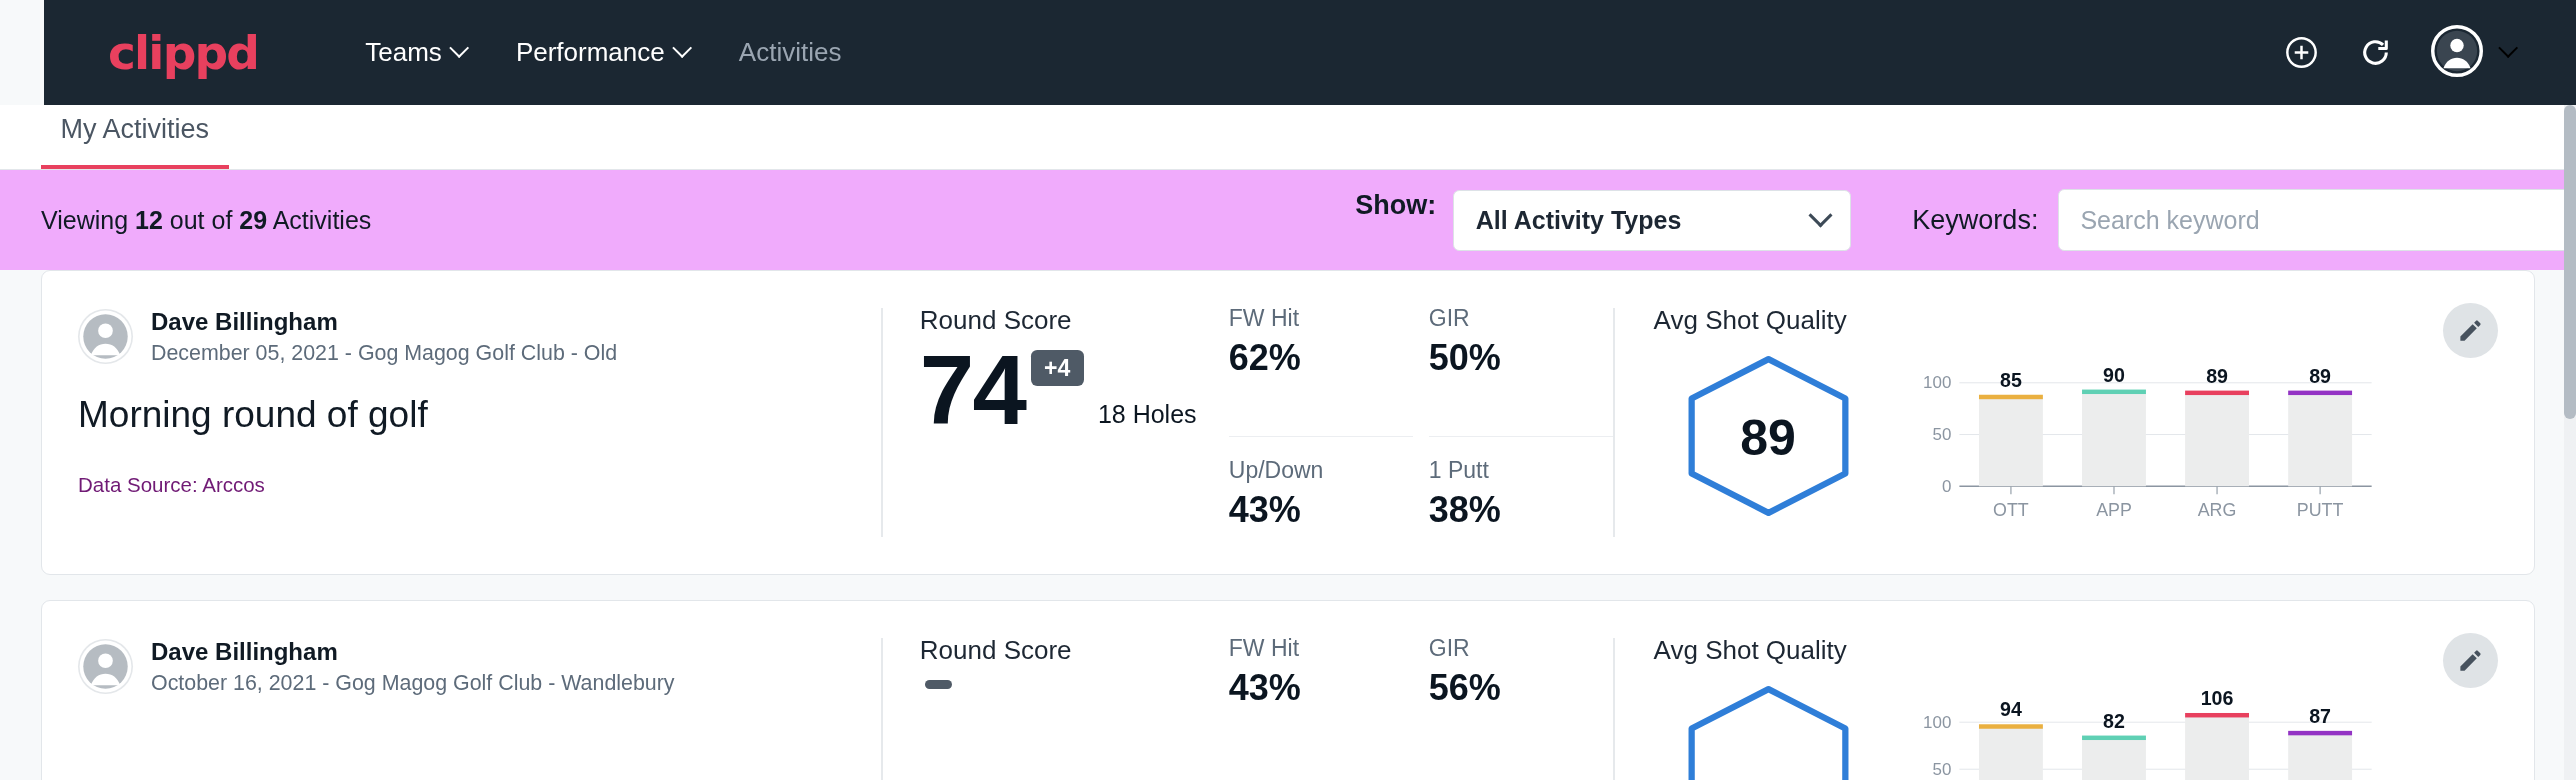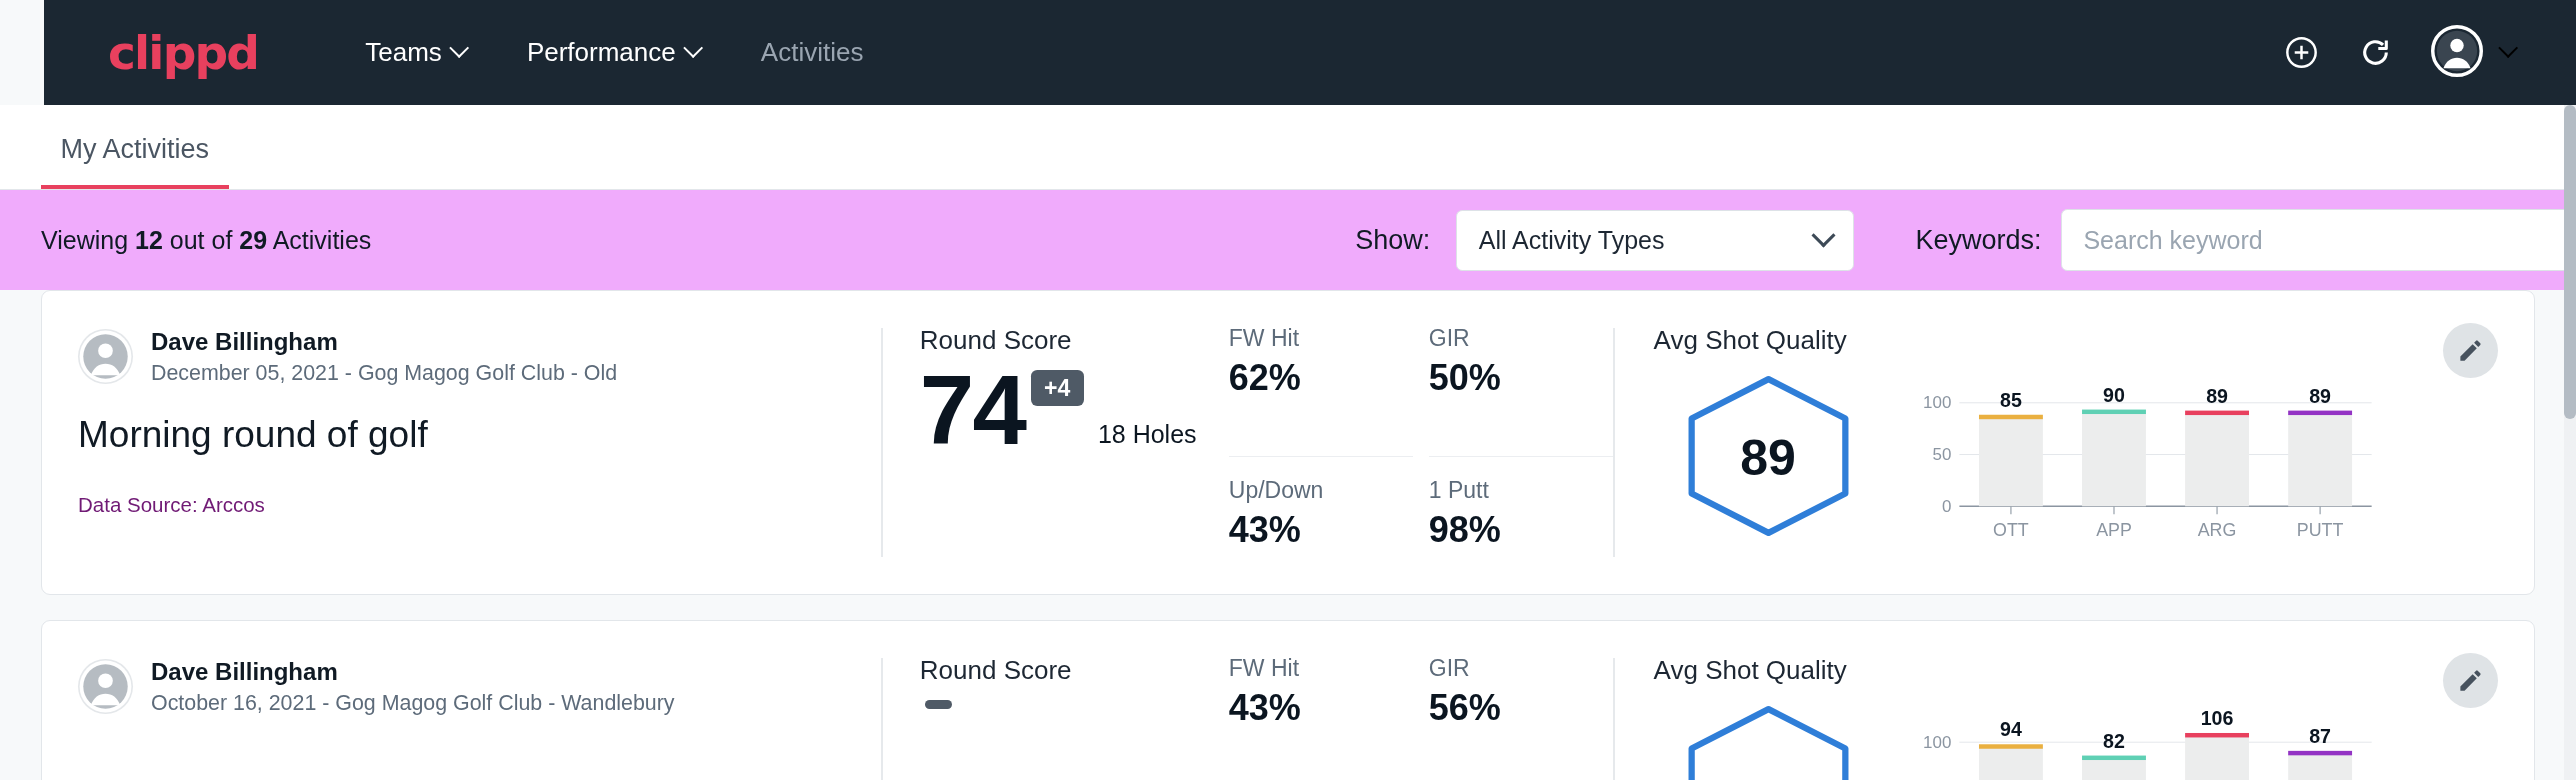--- a/index.html
+++ b/index.html
@@ -21,21 +21,21 @@
     margin-left: 44px;
   }
   .logo {
     font-size: 47px;
     font-weight: 700;
     color: #e8405e;
     letter-spacing: -1.8px;
     margin-right: 82px;
     font-family: "DejaVu Sans", sans-serif;
   }
-  .navlinks { display: flex; align-items: center; gap: 11px; }
+  .navlinks { display: flex; align-items: center; gap: 0; }
   .navitem {
     display: flex; align-items: center; gap: 9.8px;
     color: #ffffff;
     font-size: 26px;
     padding: 9px 25px;
     cursor: pointer;
     white-space: nowrap;
   }
   .navitem.muted { color: #9aa5b1; }
   .chev {
@@ -48,21 +48,21 @@
   .nav-right {
     margin-left: auto;
     display: flex; align-items: center; gap: 37px;
   }
   .icon-btn { cursor: pointer; display: flex; align-items: center; justify-content: center; }
   .avatar-wrap { display: flex; align-items: center; gap: 18px; cursor: pointer; }
 
   
   .tabstrip {
     background: #ffffff;
-    height: 85px;
+    height: 65px;
     display: flex;
     align-items: flex-end;
     padding-left: 41px;
     border-bottom: 0.9px solid #e2e6ea;
   }
   .tab {
     font-size: 27px;
     color: #4b5663;
     padding: 0 19.6px 19.6px 19.6px;
     border-bottom: 4.5px solid #e8405e;
@@ -79,22 +79,23 @@
   }
   .viewing {
     font-size: 25px;
     color: #101a24;
     white-space: nowrap;
   }
   .viewing b { font-weight: 700; }
   .filter-mid {
     margin-left: 984px;
     display: flex;
-    align-items: center;
-    gap: 26px;
+    align-items: flex-start;
+    gap: 17px;
+    font-weight: bold;
   }
   .flabel { font-size: 27px; color: #101a24; white-space: nowrap; }
   .select {
     width: 398px; height: 61px;
     background: #ffffff;
     border: 0.9px solid #dde2e7;
     border-radius: 6.2px;
     display: flex; align-items: center;
     padding: 0 21.4px;
     font-size: 25px; color: #1d2733;
@@ -329,21 +330,21 @@
       <div class="stat bordered">
         <div class="stat-label">GIR</div>
         <div class="stat-val">50%</div>
       </div>
       <div class="stat row2">
         <div class="stat-label">Up/Down</div>
         <div class="stat-val">43%</div>
       </div>
       <div class="stat row2">
         <div class="stat-label">1 Putt</div>
-        <div class="stat-val">98%</div>
+        <div class="stat-val">38%</div>
       </div>
     </div>
 
     <div class="vdiv"></div>
 
     <div class="col-quality">
       <div class="sec-label">Avg Shot Quality</div>
       <div class="q-body">
         <div class="hexwrap">
           <svg width="179" height="168" viewBox="0 0 200 188">

